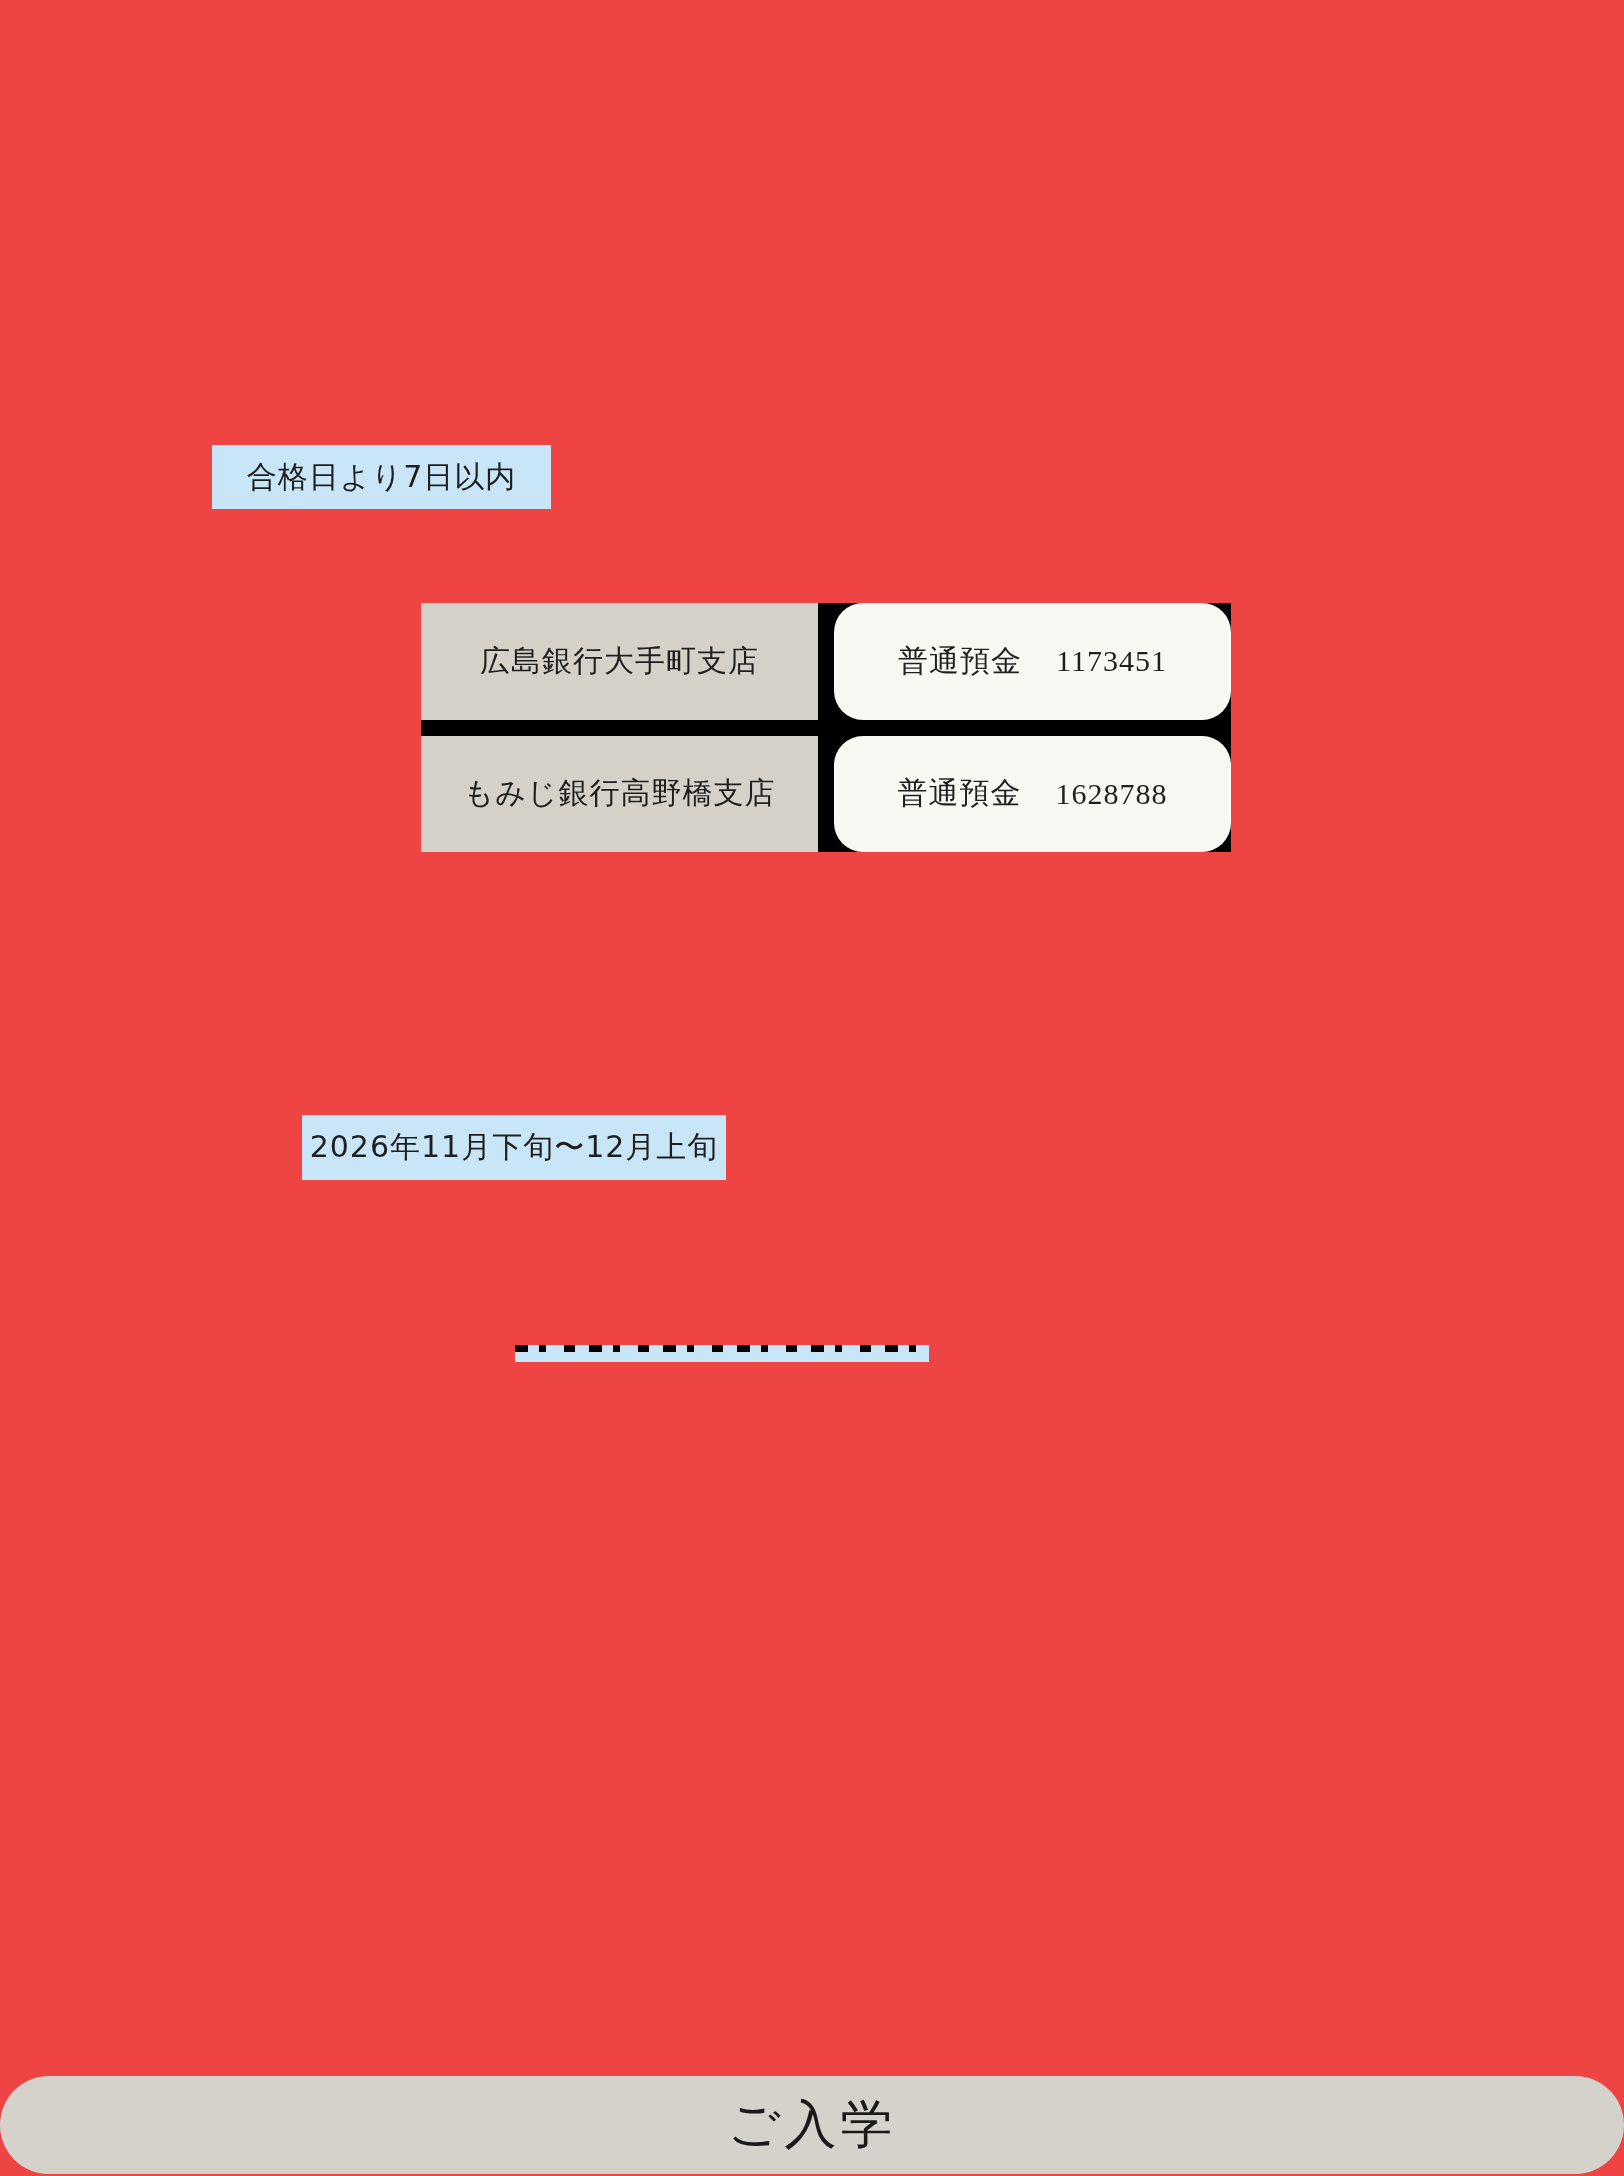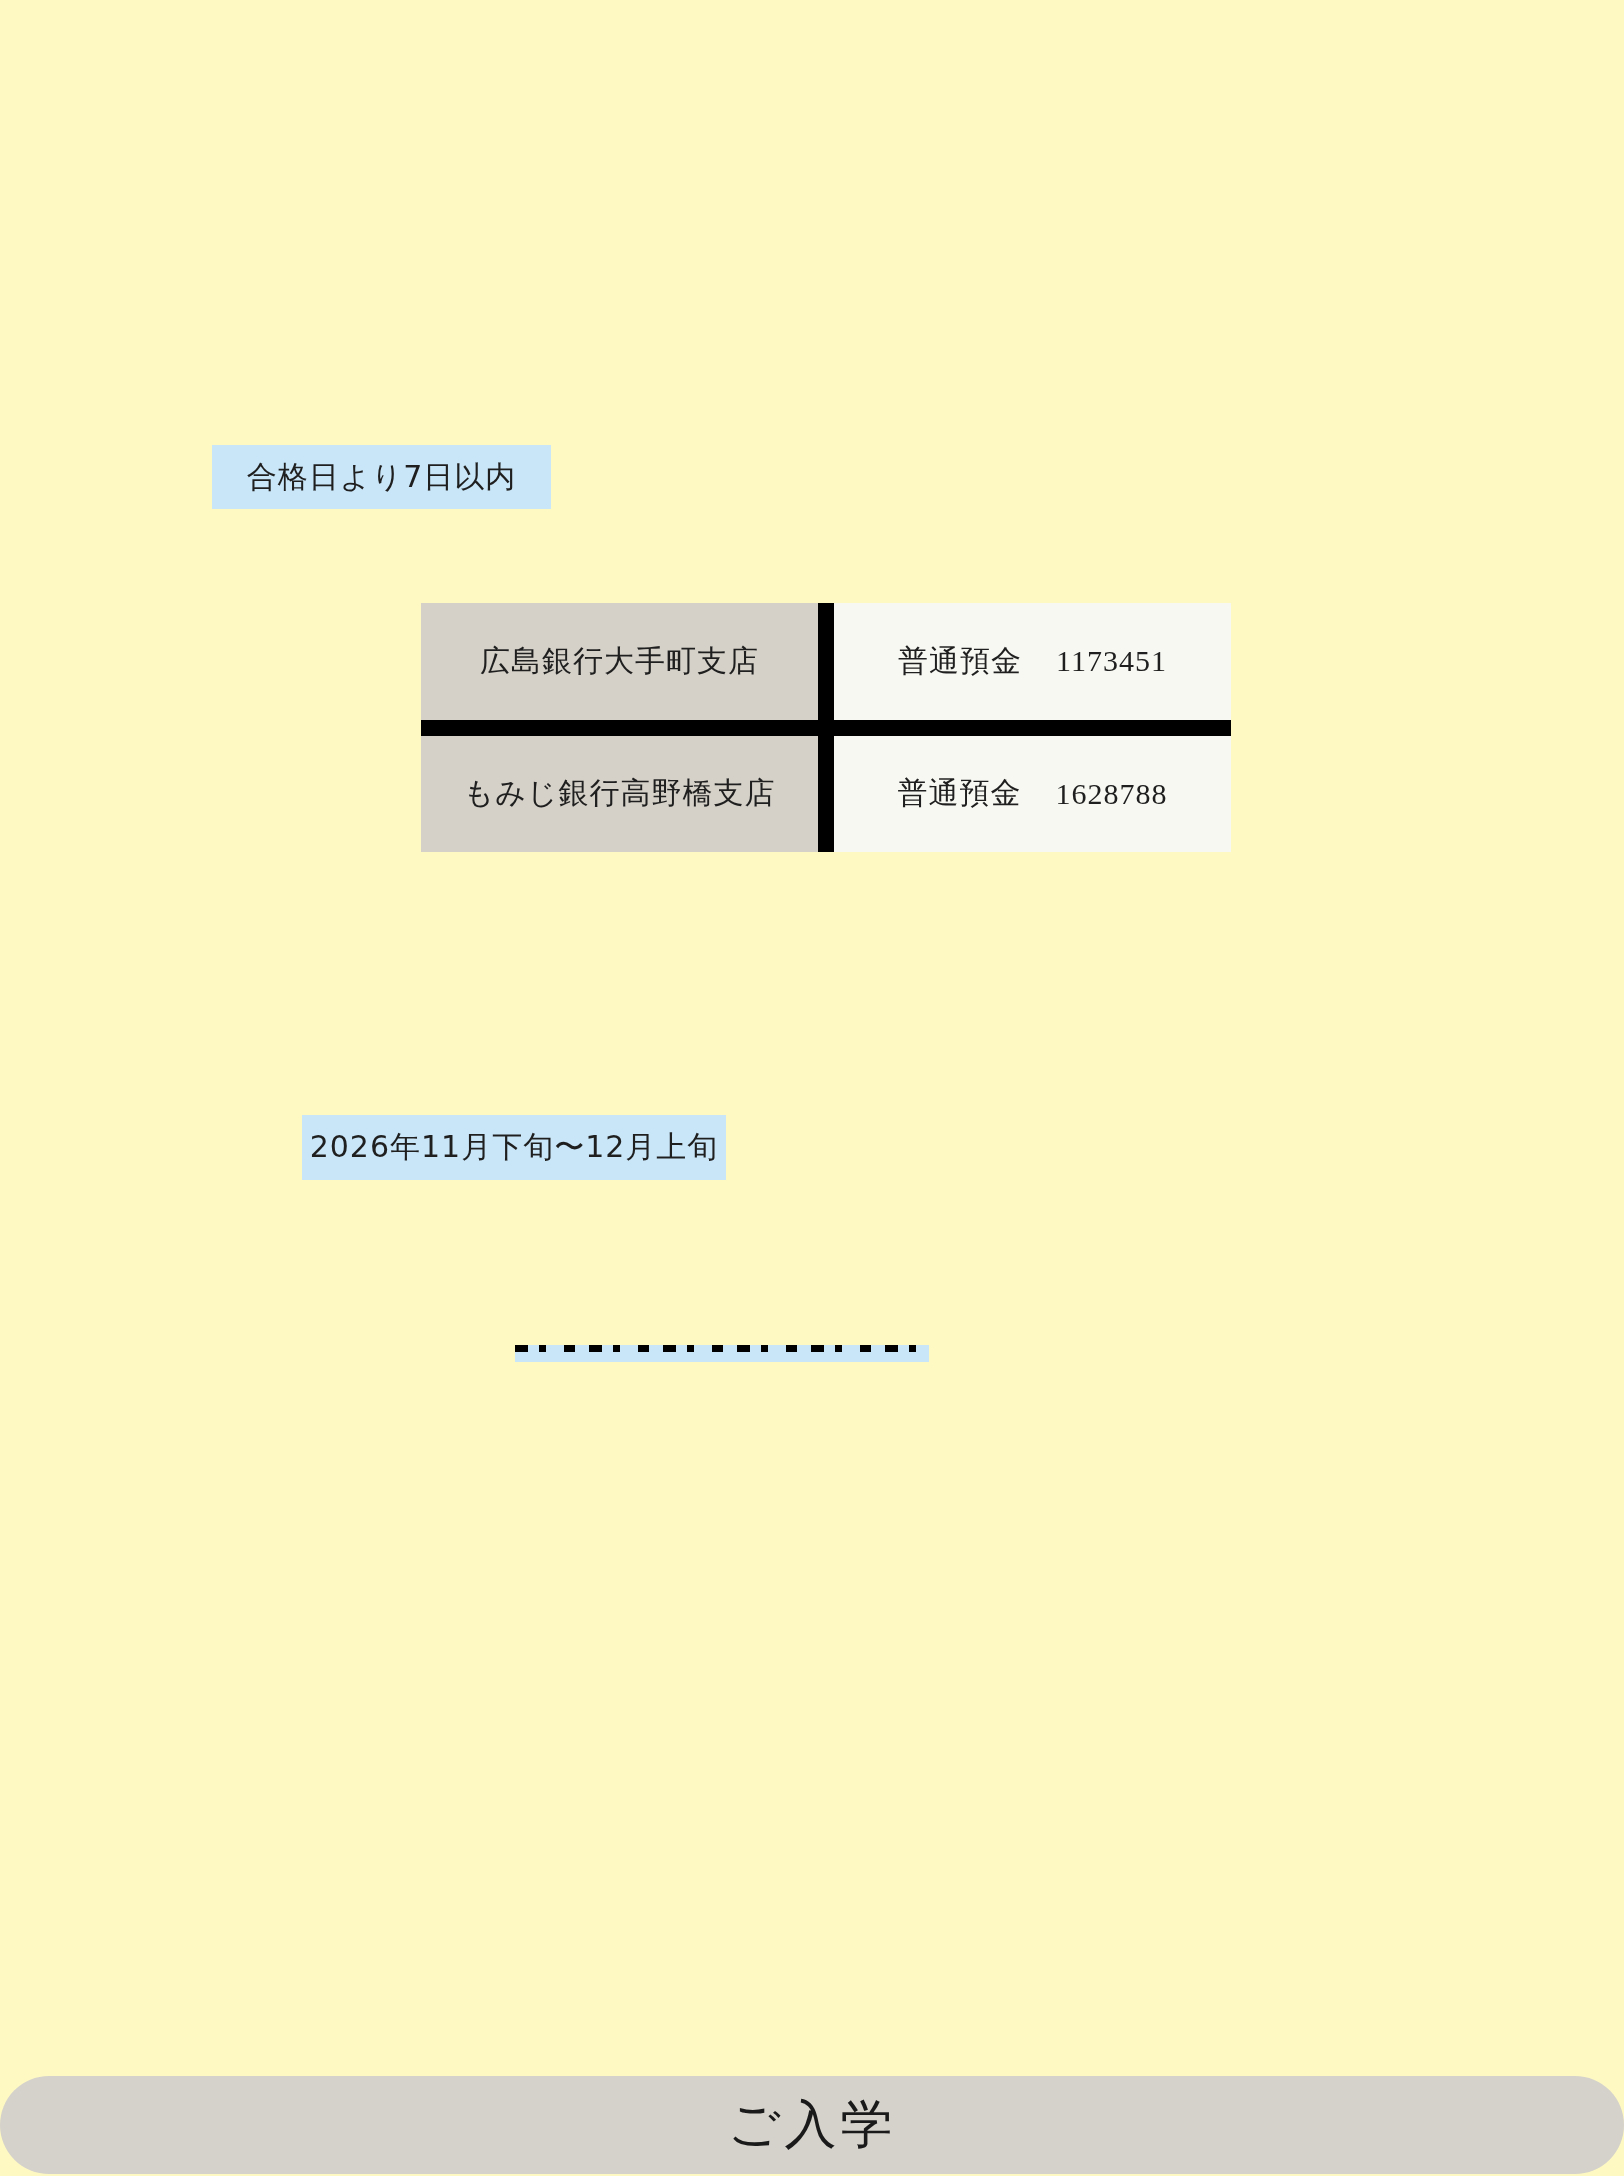--- a/index.html
+++ b/index.html
@@ -4,21 +4,21 @@
 <style>
   html, body {
     margin: 0;
     padding: 0;
     background: #000000;
   }
   .stage {
     position: relative;
     width: 1624px;
     height: 2176px;
-    background: #fef9c3;
+    background: #ef4444;
     overflow: hidden;
     font-family: "DejaVu Sans", "Liberation Sans", sans-serif;
     color: #1f1f1f;
   }
 
   
   .label-box {
     position: absolute;
     background: #c9e6f8;
     display: flex;
@@ -47,21 +47,21 @@
   }
   .bank-table .cell {
     display: flex;
     align-items: center;
     justify-content: center;
     font-size: 30px;
     letter-spacing: 1px;
     white-space: nowrap;
   }
   .bank-table .cell.bank { background: #d5d1c9; }
-  .bank-table .cell.acct { background: #f8f8f3; }
+  .bank-table .cell.acct { background: #f8f8f3; border-radius: 29px; }
   .bank-table .acct .account-number { margin-left: 34px; font-family: Liberation Serif, serif; }
 
   
   .highlight-band {
     position: absolute;
     left: 515px; top: 1345px;
     width: 414px; height: 17px;
     background: #c9e6f8;
   }
   .highlight-band::before {

